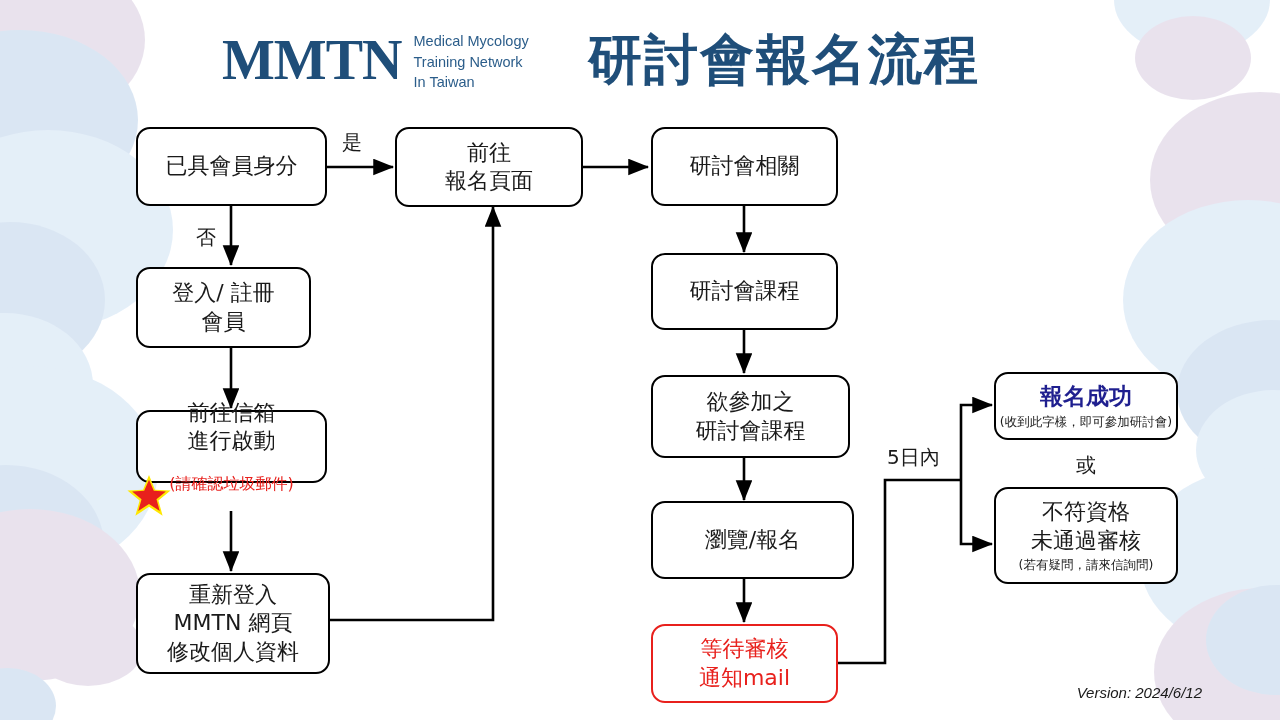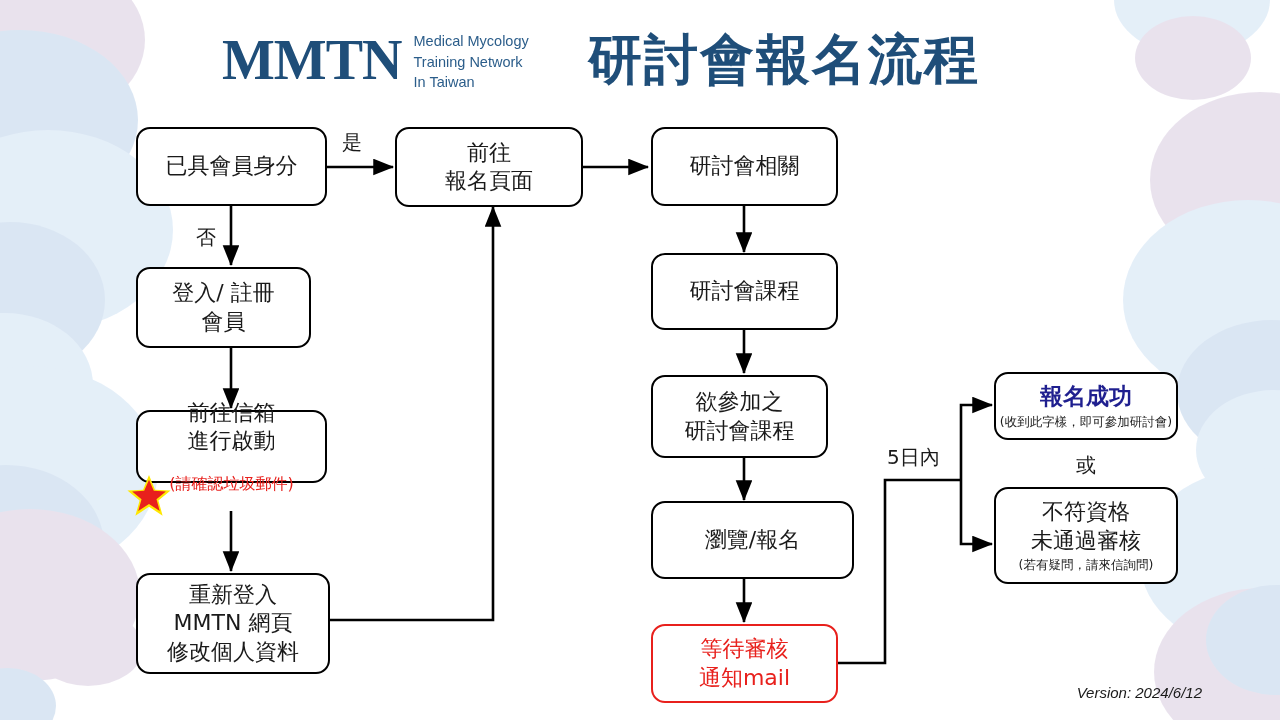--- a/index.html
+++ b/index.html
@@ -257,21 +257,21 @@
   </div>
 
   <div class="node" style="left:651px; top:127px; width:187px; height:79px;">
     <span class="line">研討會相關</span>
   </div>
 
   <div class="node" style="left:651px; top:253px; width:187px; height:77px;">
     <span class="line">研討會課程</span>
   </div>
 
-  <div class="node" style="left:651px; top:375px; width:177px; height:83px;">
+  <div class="node" style="left:651px; top:375px; width:199px; height:83px;">
     <span class="line">欲參加之</span>
     <span class="line">研討會課程</span>
   </div>
 
   <div class="node" style="left:651px; top:501px; width:203px; height:78px;">
     <span class="line">瀏覽/報名</span>
   </div>
 
   <div class="node red" style="left:651px; top:624px; width:187px; height:79px;">
     <span class="line">等待審核</span>

